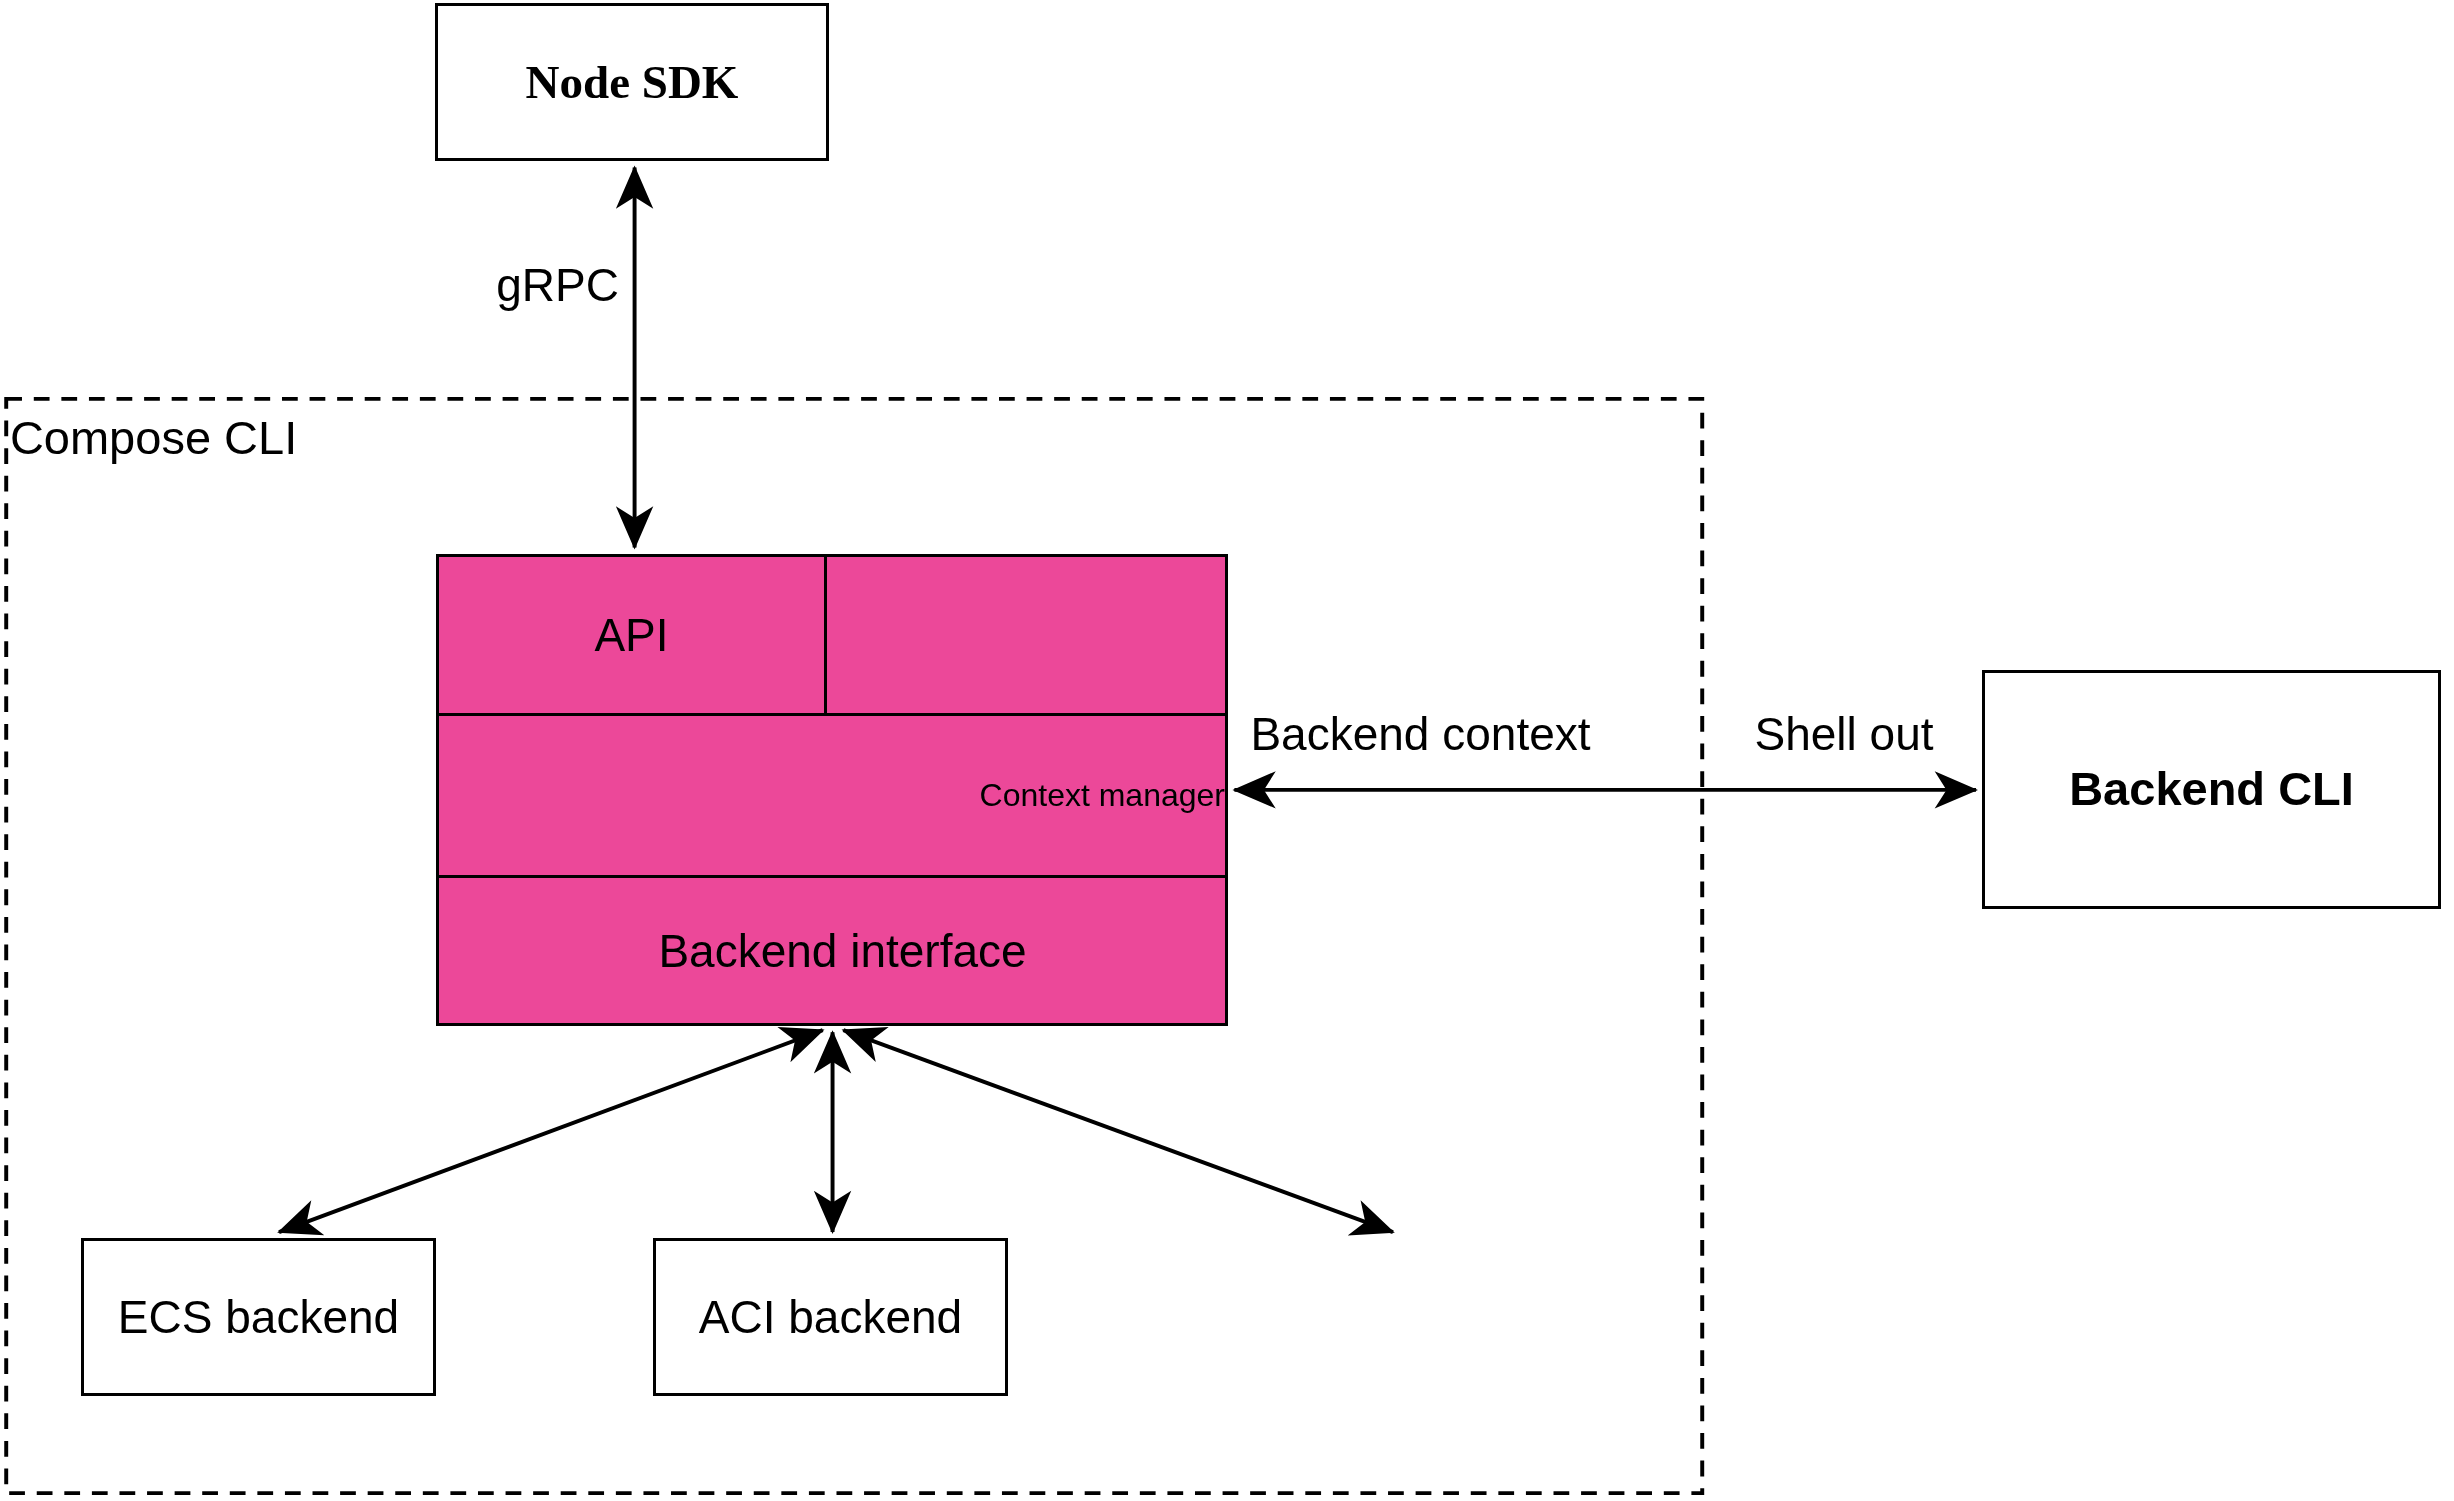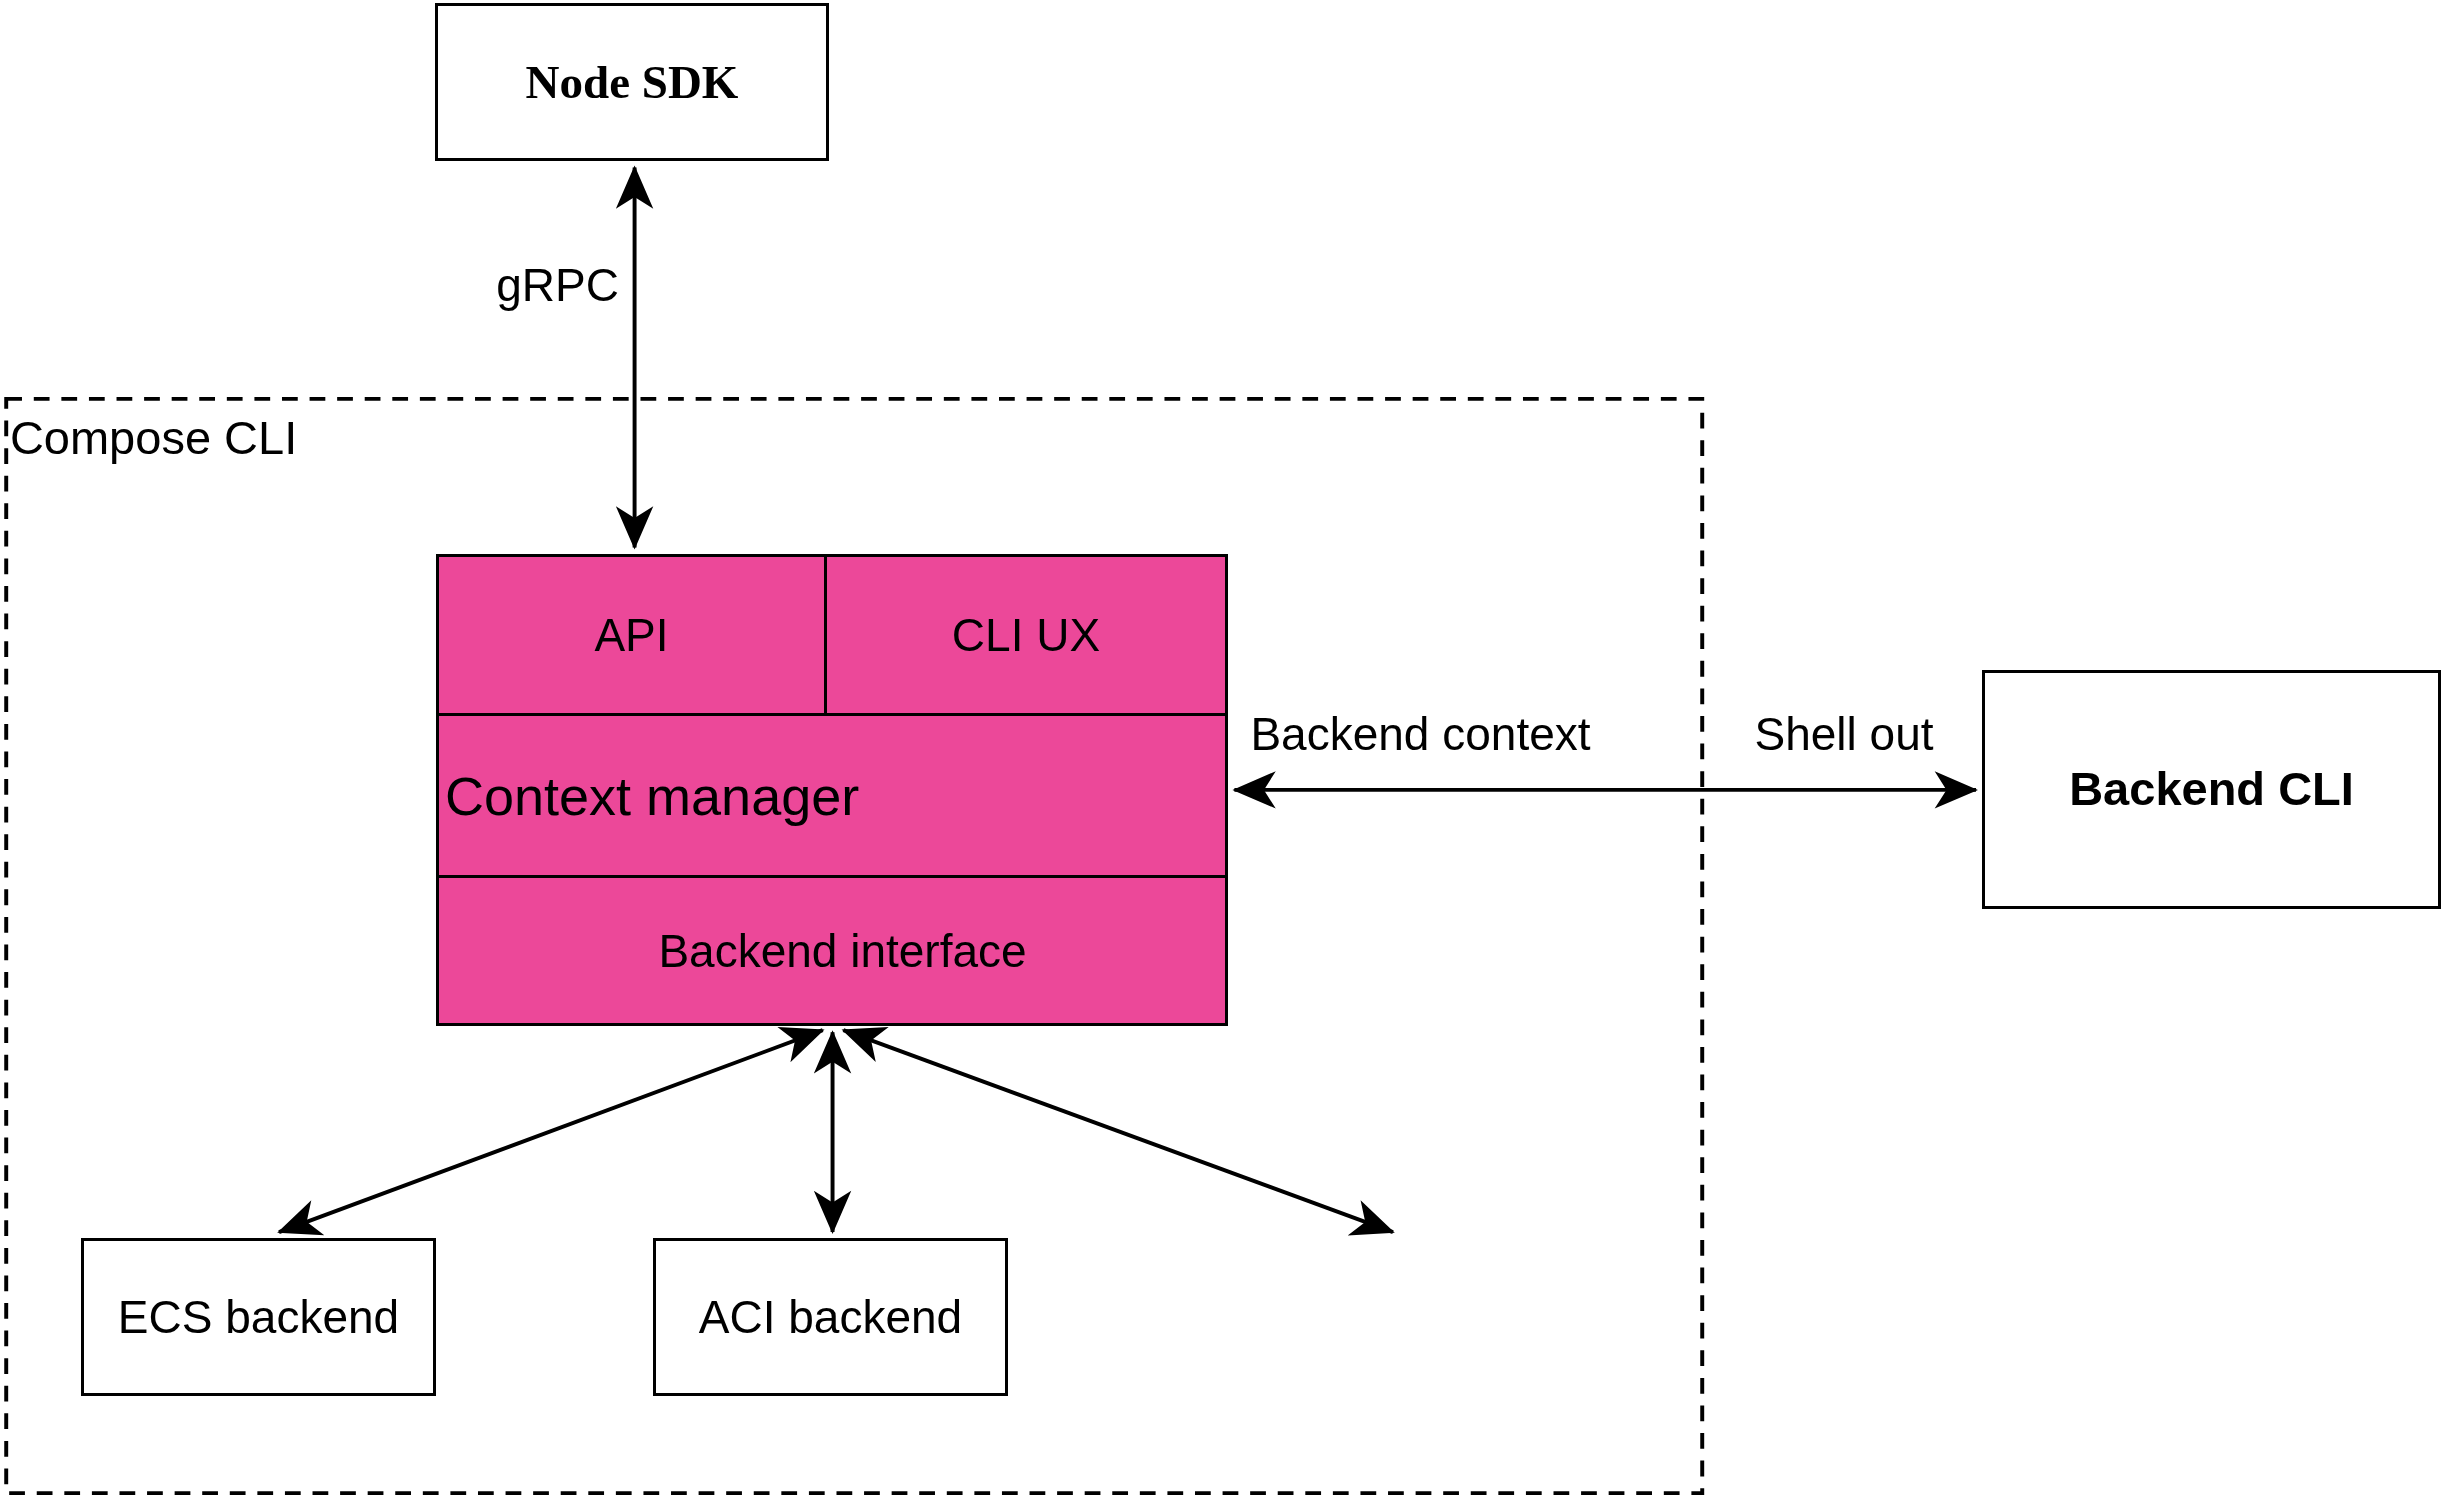--- a/index.html
+++ b/index.html
@@ -72,23 +72,22 @@
     border-right: 3.9px solid #000000;
     flex: none;
   }
   .cell-cliux { flex: 1; }
   .stack-mid-row {
     height: 159px;
     flex: none;
     border-bottom: 3.9px solid #000000;
     display: flex;
     align-items: center;
-    justify-content: flex-start;
-    font-size: 54px;
-    padding-left: 6px;
+    justify-content: flex-end;
+    font-size: 32px;
   }
   .stack-bottom-row {
     flex: 1;
     display: flex;
     align-items: center;
     justify-content: center;
     font-size: 46px;
     padding-left: 21px;
   }
 
@@ -143,23 +142,20 @@
     <span>Node SDK</span>
   </div>
 
   <div class="edge-label grpc-label">gRPC</div>
 
   <div class="stack">
     <div class="stack-top-row">
       <div class="cell cell-api">
         <span>API</span>
       </div>
-      <div class="cell cell-cliux">
-        <span>CLI UX</span>
-      </div>
     </div>
     <div class="stack-mid-row">
       <span>Context manager</span>
     </div>
     <div class="stack-bottom-row">
       <span>Backend interface</span>
     </div>
   </div>
 
   <div class="edge-label existing-context-label">Backend context</div>

